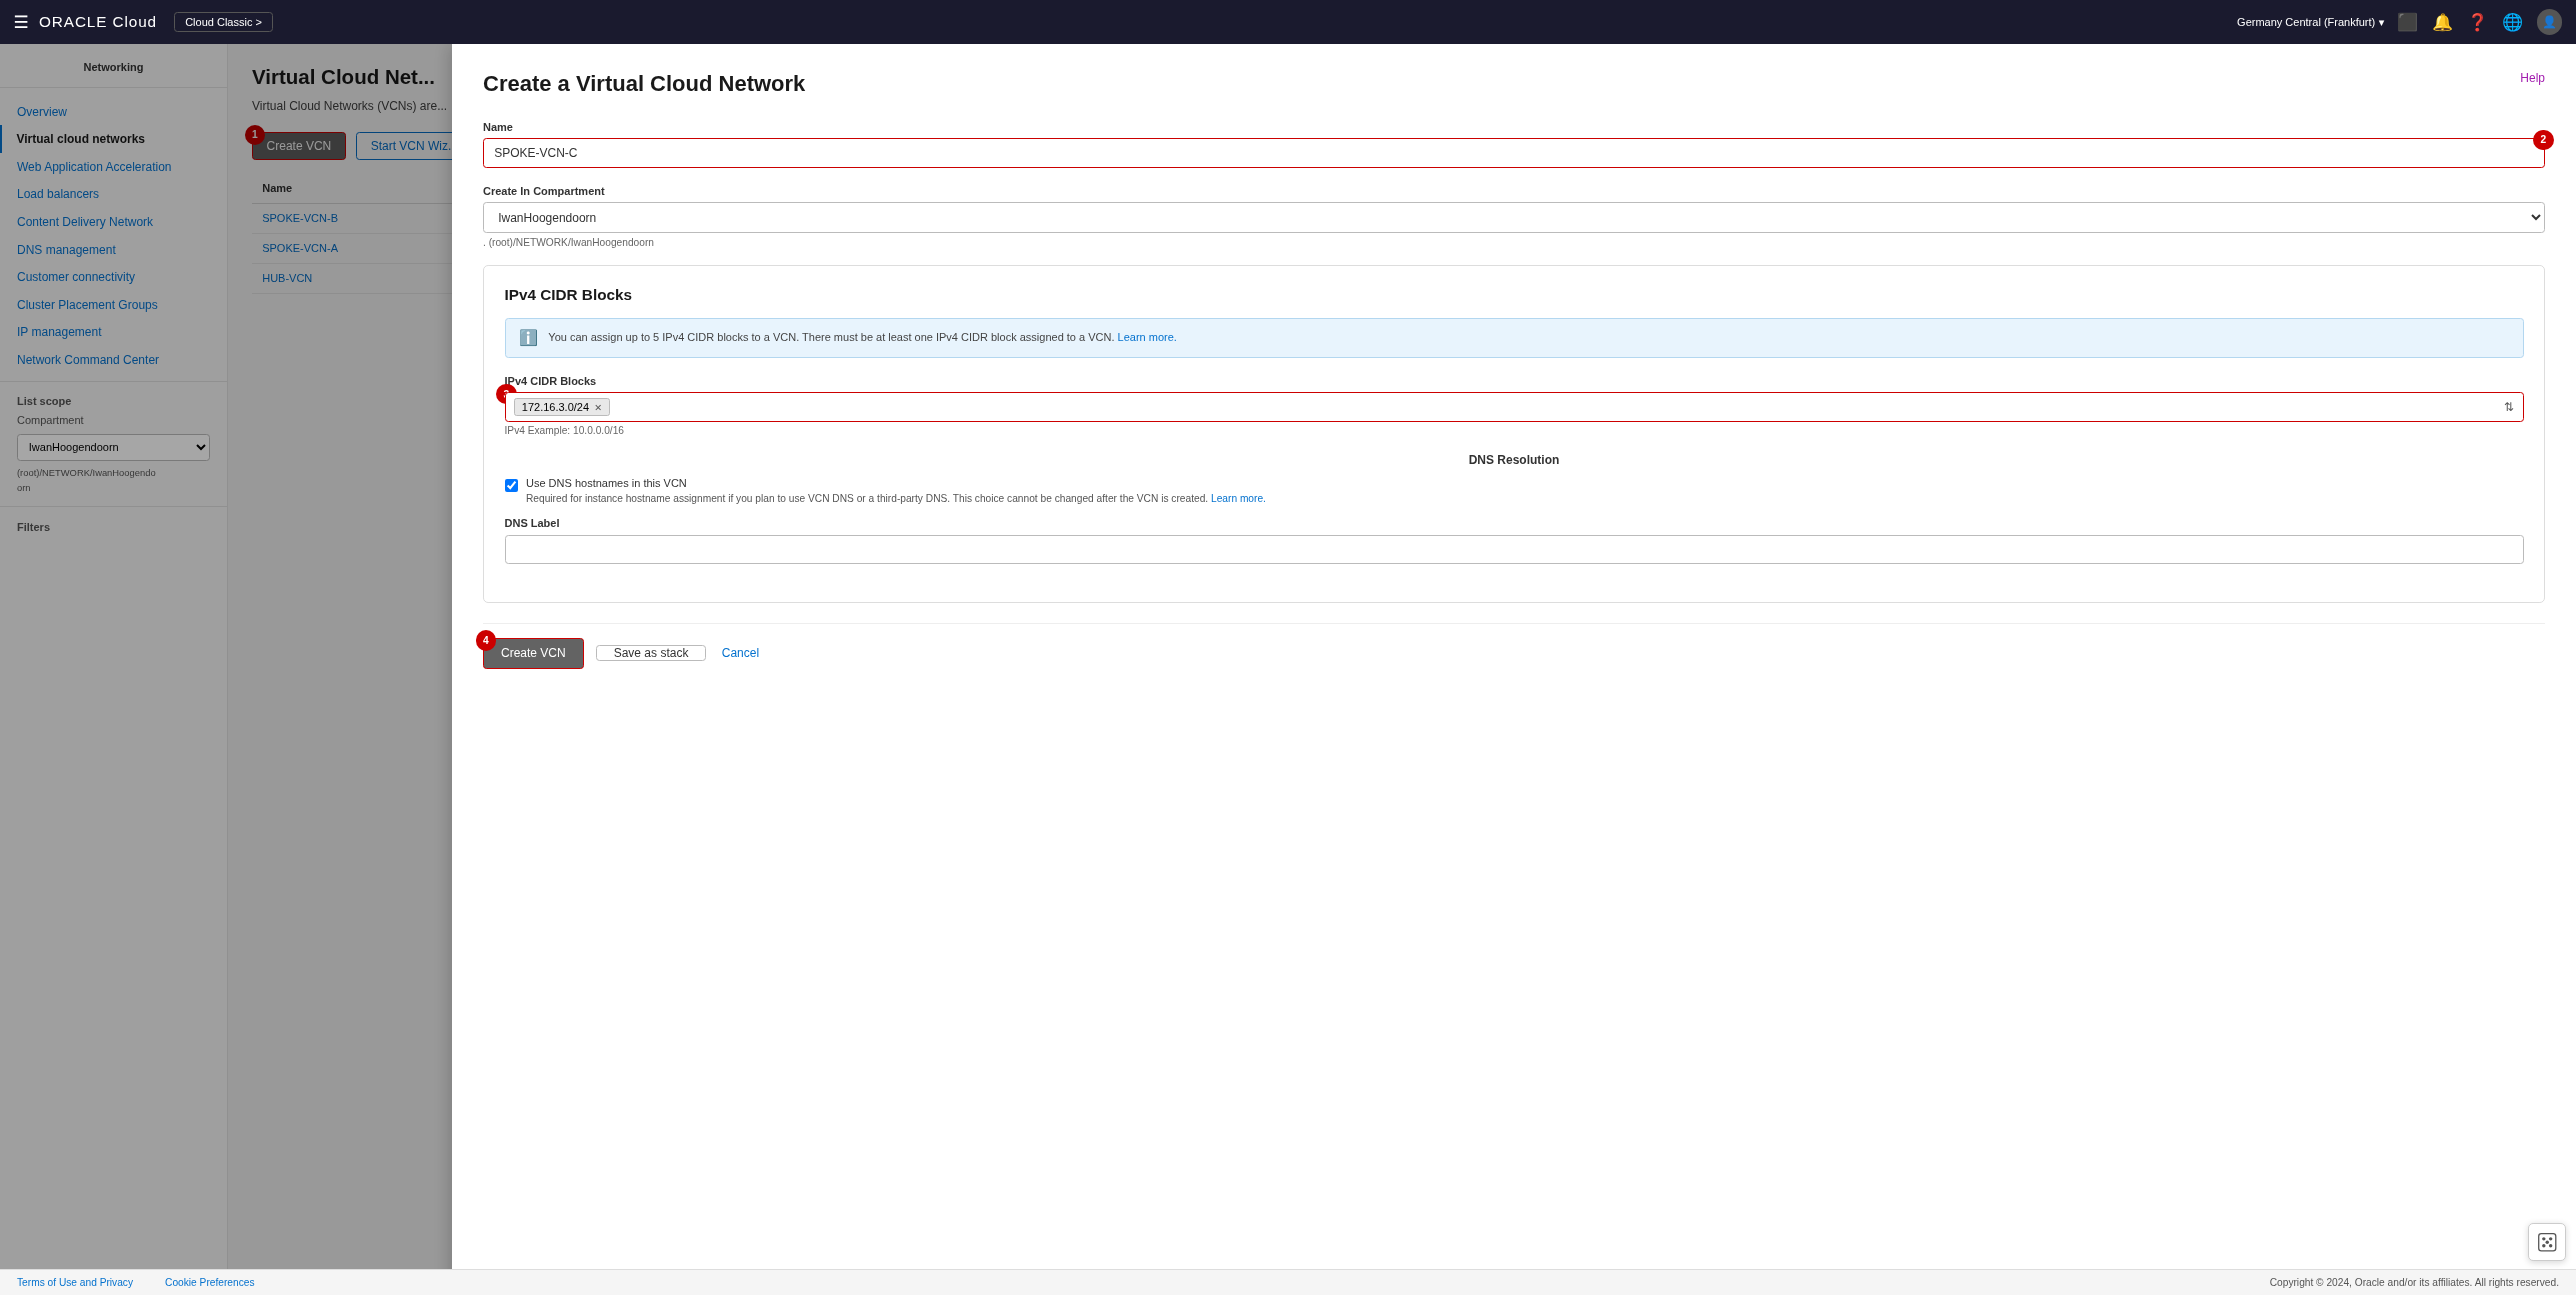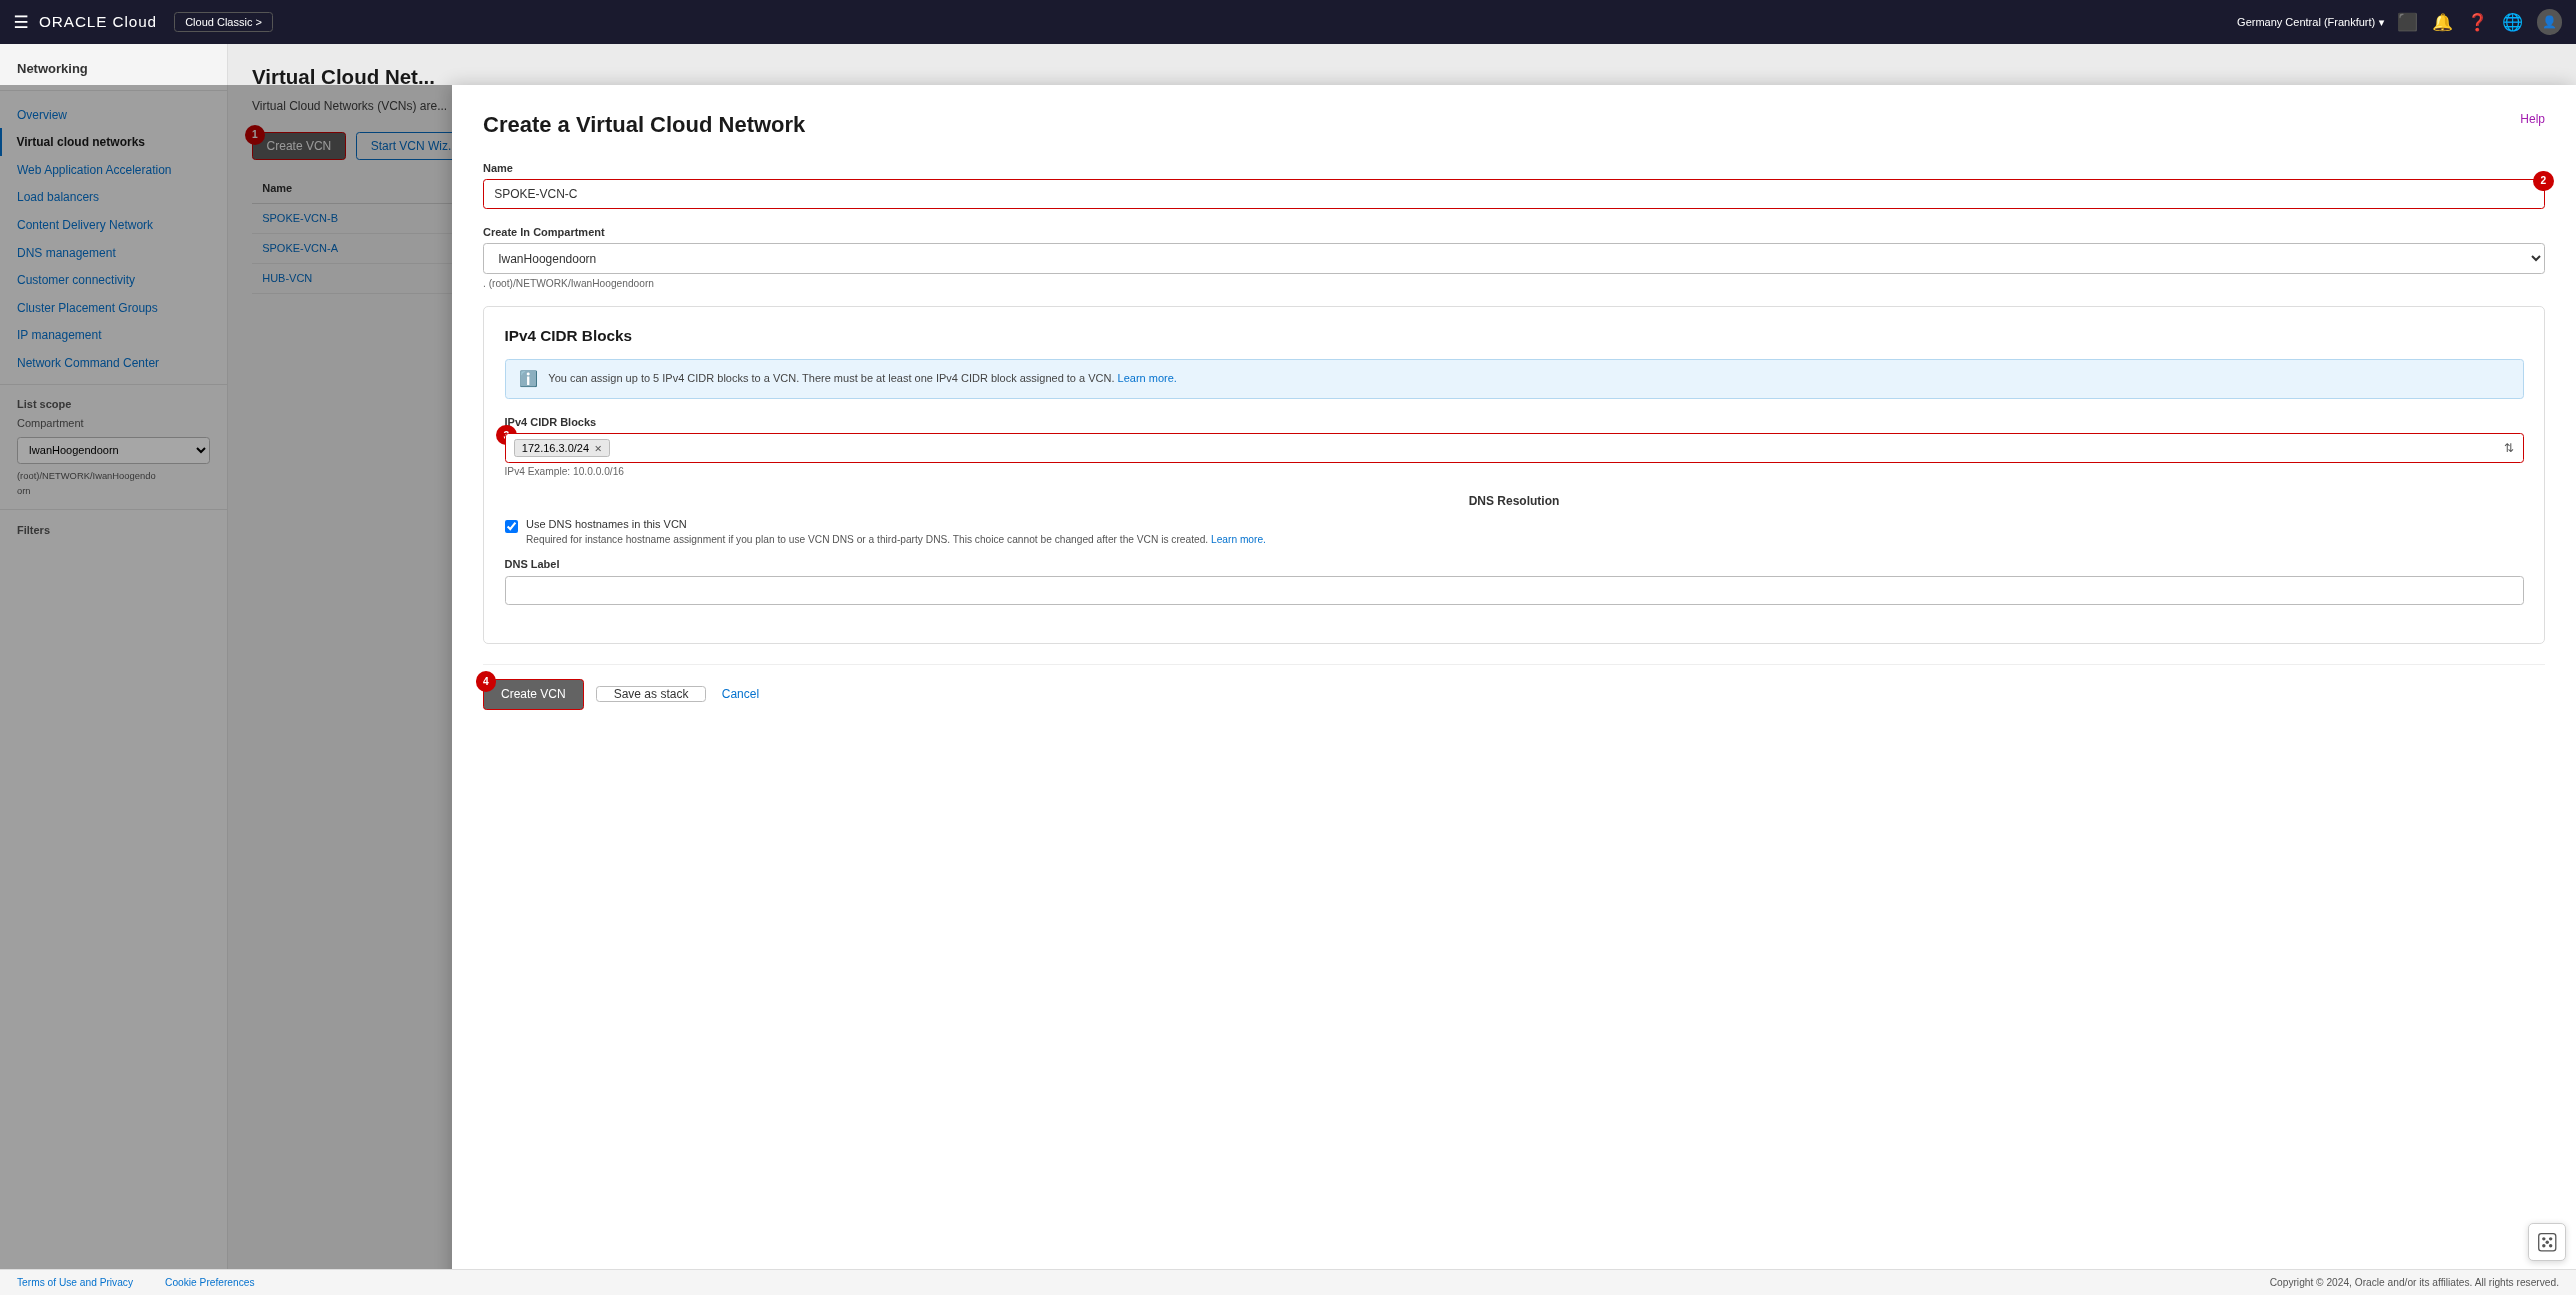--- a/index.html
+++ b/index.html
@@ -67,26 +67,27 @@
     
     .sidebar {
       width: 228px;
       background: #f5f5f5;
       border-right: 0.9px solid #ddd;
       padding: 17px 0;
       overflow-y: auto;
       flex-shrink: 0;
     }
     .sidebar-section-title {
-      font-size: 13px;
+      font-size: 11px;
       font-weight: 600;
       color: #333;
       padding: 0 17px 13.6px;
       border-bottom: 0.9px solid #ddd;
       margin-bottom: 10.2px;
+      text-align: center;
     }
     .sidebar-item {
       padding: 6.8px 17px;
       color: #0572ce;
       cursor: pointer;
       font-size: 12px;
       text-decoration: none;
       display: block;
     }
     .sidebar-item.active { color: #1a1a1a; font-weight: 700; border-left: 2.6px solid #0572ce; padding-left: 14.5px; }
@@ -144,21 +145,20 @@
     .status-dot { color: #2d7d2d; font-size: 8.5px; margin-right: 3.4px; }
 
     
     .modal-overlay {
       position: fixed;
       top: 44px; left: 0; right: 0; bottom: 0;
       background: rgba(0,0,0,0.35);
       z-index: 50;
       display: flex;
       justify-content: flex-end;
-      margin-top: 41px;
     }
     .modal-panel {
       background: #fff;
       width: calc(100% - 452px);
       height: 100%;
       overflow-y: auto;
       padding: 27px 31px;
       position: relative;
       box-shadow: -3.4px 0 17px rgba(0,0,0,0.2);
     }

